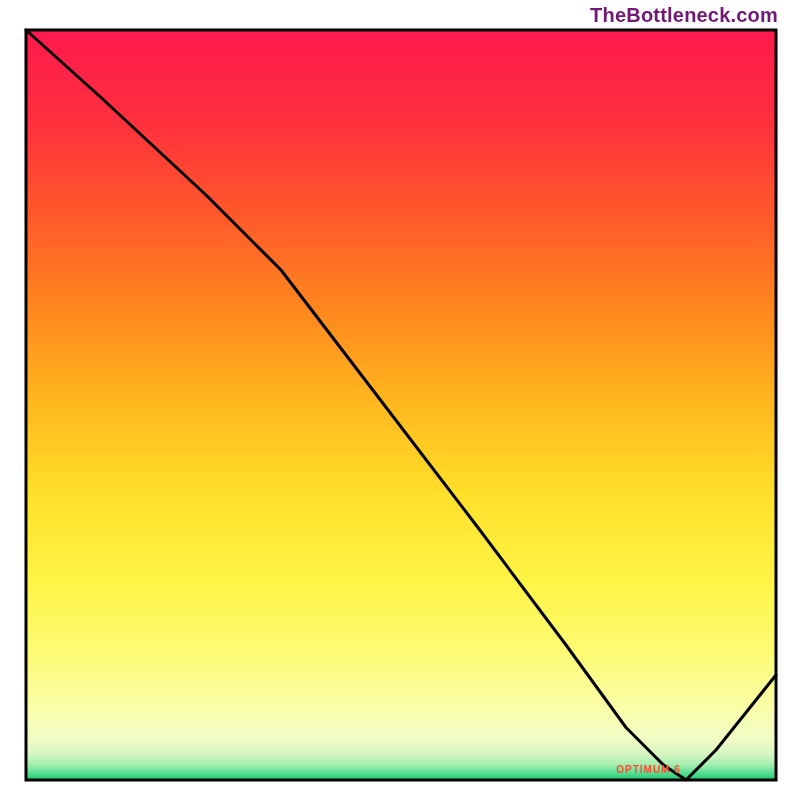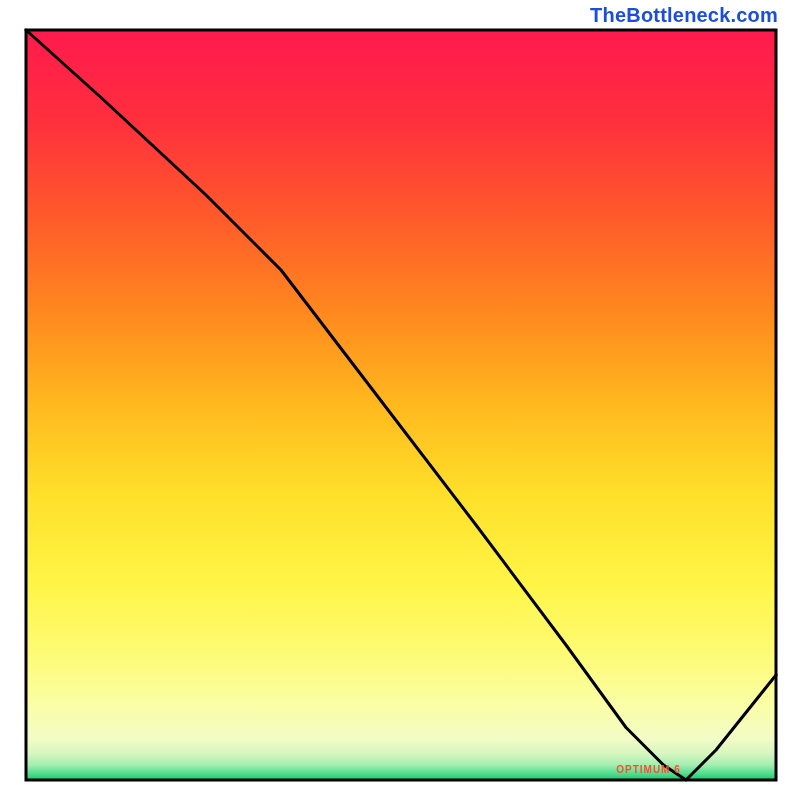--- a/index.html
+++ b/index.html
@@ -15,21 +15,21 @@
     position: relative;
     width: 800px;
     height: 800px;
   }
   .attribution {
     position: absolute;
     top: 4px;
     right: 22px;
     font-size: 20px;
     font-weight: 600;
-    color: #1d4ed8;
+    color: #701a75;
     letter-spacing: 0.2px;
   }
   svg {
     position: absolute;
     top: 0;
     left: 0;
   }
 </style>
 </head>
 <body>

